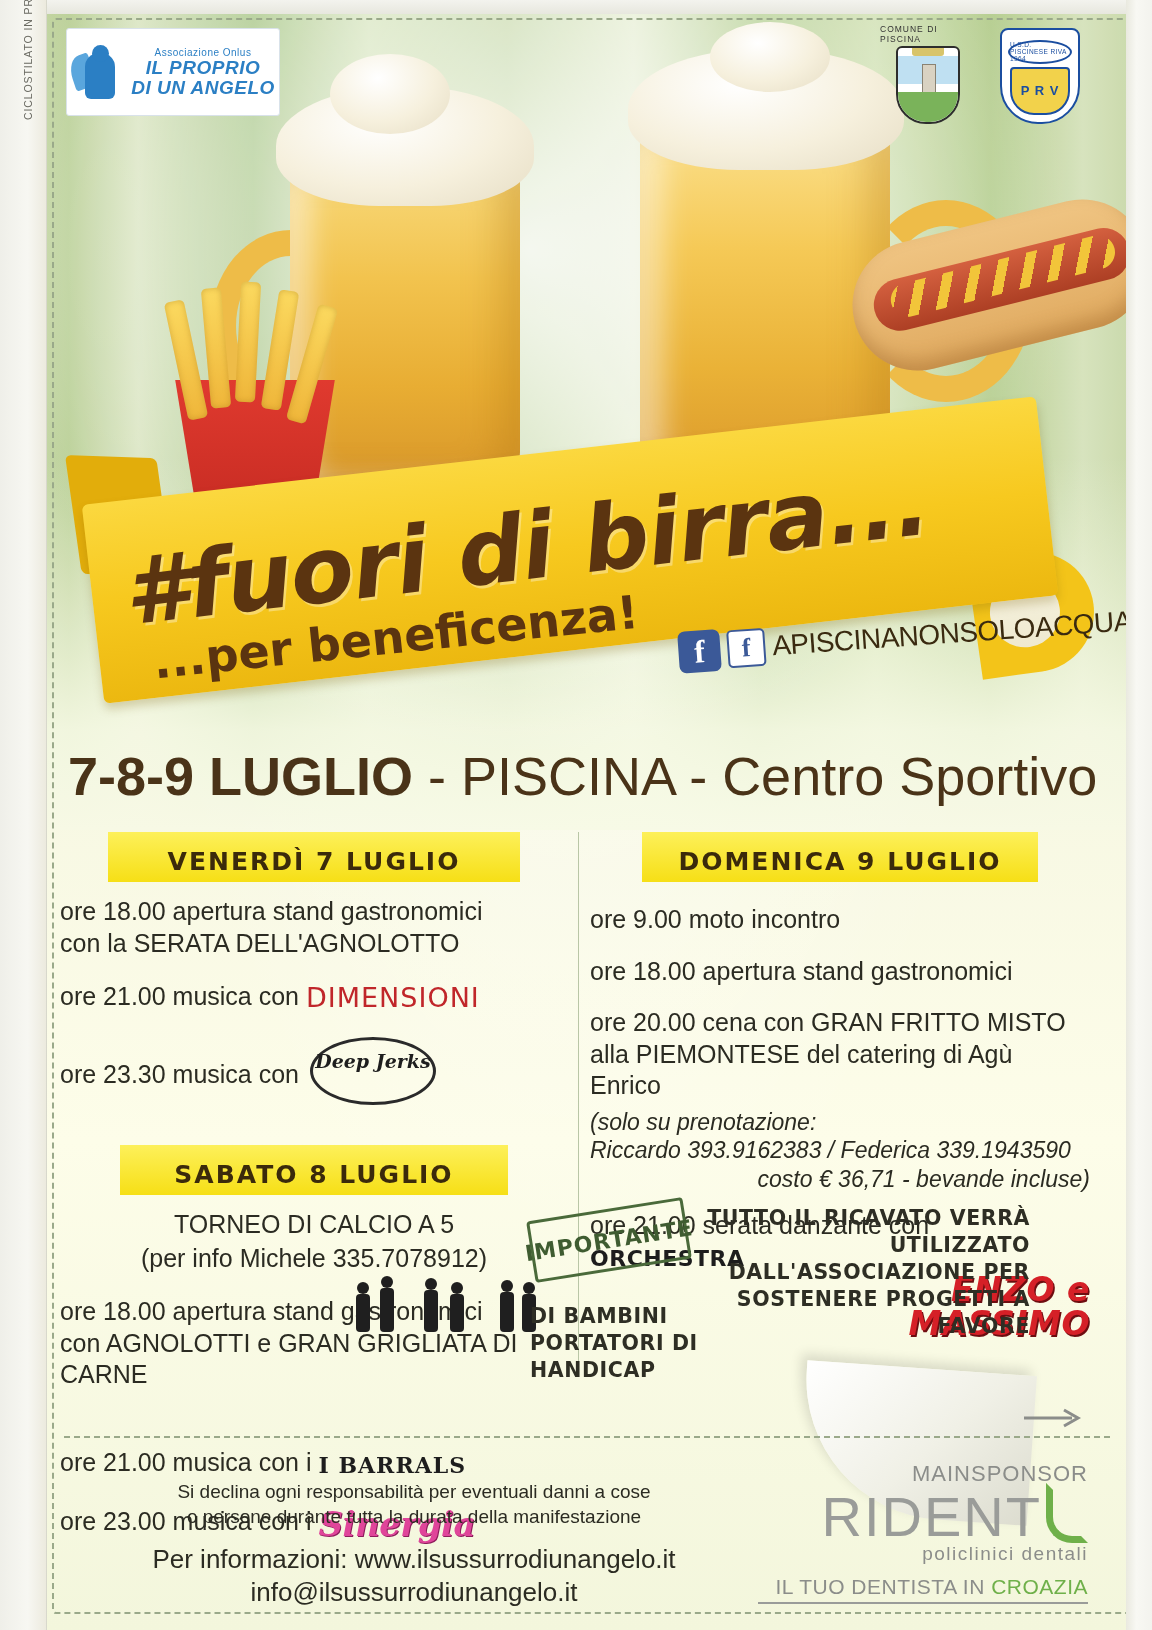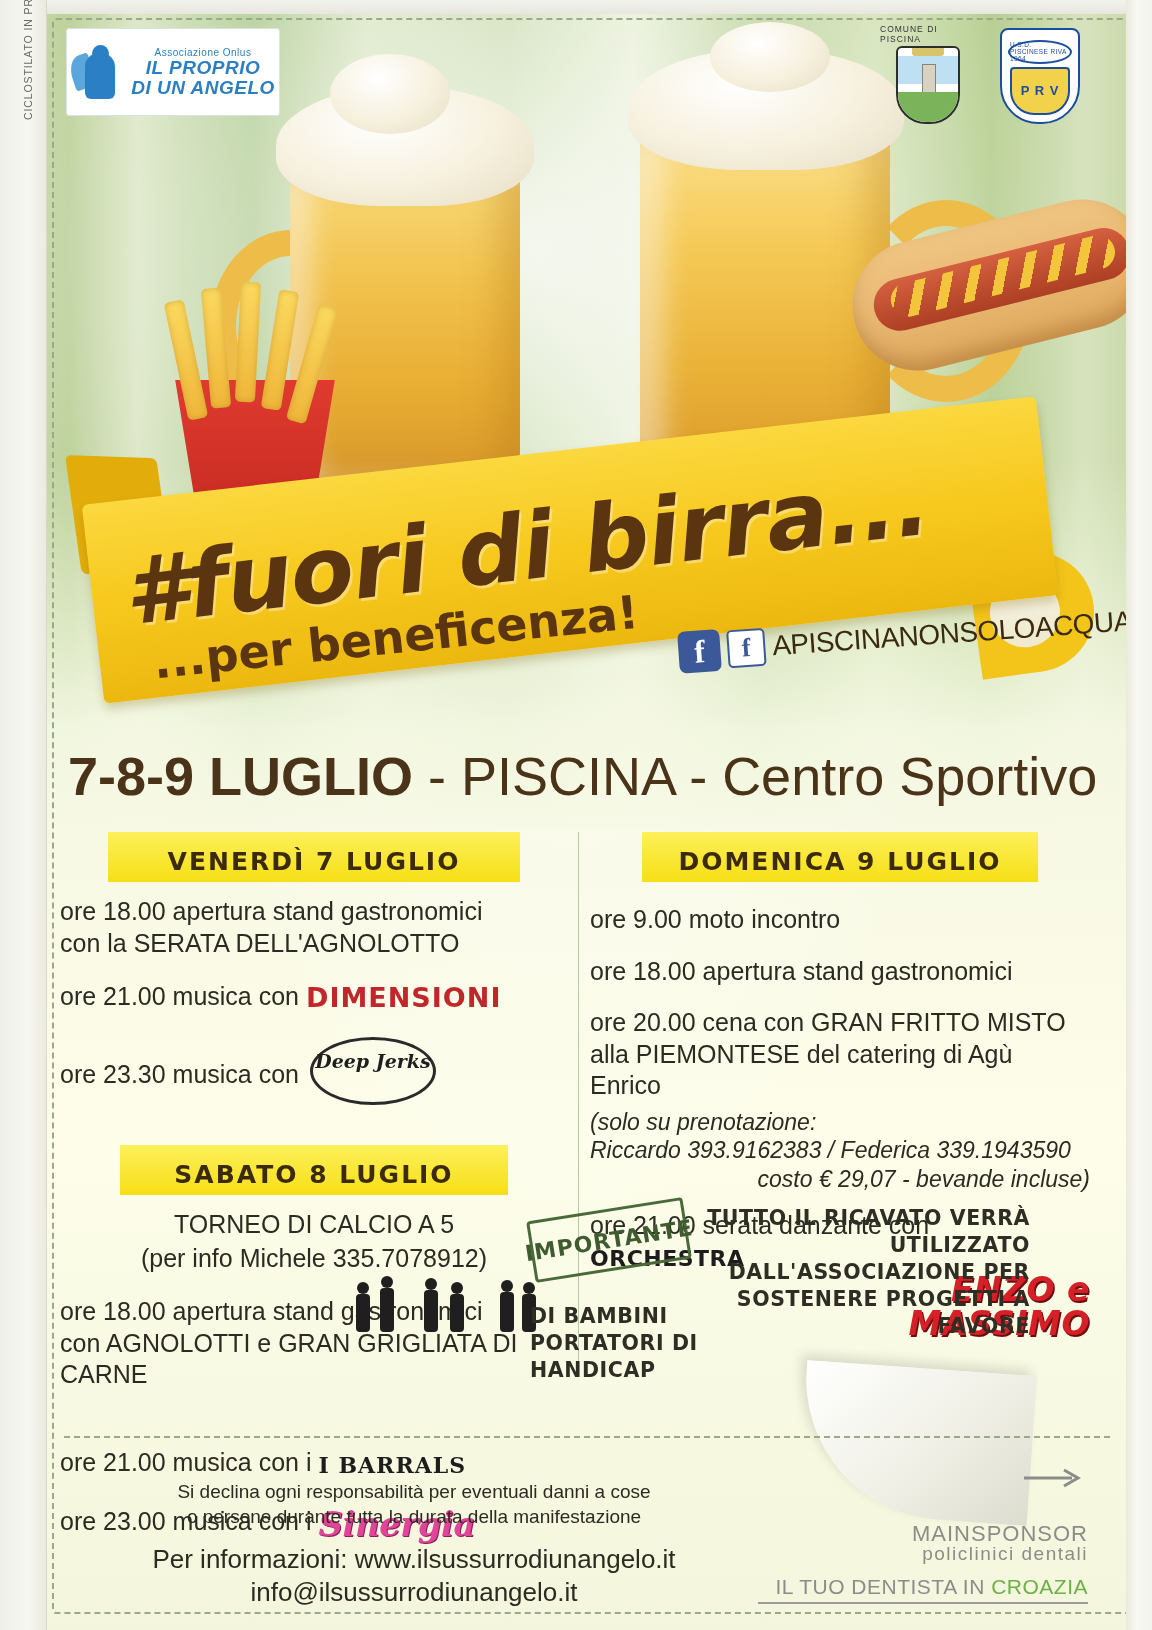--- a/index.html
+++ b/index.html
@@ -240,21 +240,21 @@
   .dl-dom{margin:0 52px;}
 
   .line{font-size:25px;color:#2b2b22;margin:14px 0 0 0;line-height:1.26;}
   .line .ore{white-space:nowrap;}
   .center{text-align:center;}
   .small-it{font-style:italic;font-size:23px;}
   .b{font-weight:bold;}
 
   .logo-dimensioni{
     display:inline-block;color:#c0262a;font-family:"DejaVu Sans", sans-serif;
-    font-weight:bold;font-size:27px;letter-spacing:1px;vertical-align:-2px;
+    font-weight:normal;font-size:27px;letter-spacing:1px;vertical-align:-2px;
   }
   .logo-deepjerks{
     display:inline-block;width:120px;height:62px;border-radius:50%;
     border:3px solid #2a2a2a;position:relative;vertical-align:-22px;margin-left:4px;
   }
   .logo-deepjerks span{
     position:absolute;left:0;right:0;top:12px;text-align:center;
     font-family:"DejaVu Serif", serif;font-weight:bold;font-style:italic;
     font-size:19px;color:#1e1e1e;line-height:1.05;
   }
@@ -469,21 +469,21 @@
       </div>
       <div class="line" style="margin-top:20px">
         <span class="ore">ore 20.00</span><span> cena con GRAN FRITTO MISTO</span>
       </div>
       <div class="line" style="margin-top:0">
         <span>alla PIEMONTESE del catering di Agù Enrico</span>
       </div>
 
       <div class="line small-it" style="margin-top:6px">(solo su prenotazione:</div>
       <div class="line small-it" style="margin-top:0">Riccardo 393.9162383 / Federica 339.1943590</div>
-      <div class="line small-it" style="margin-top:0;text-align:right">costo € 29,07 - bevande incluse)</div>
+      <div class="line small-it" style="margin-top:0;text-align:right">costo € 36,71 - bevande incluse)</div>
 
       <div class="line" style="margin-top:16px">
         <span class="ore">ore 21.00</span><span> serata danzante con </span><span class="logo-orchestra">ORCHESTRA</span>
       </div>
       <div class="logo-enzo">
         <div>ENZO e</div>
         <div>MASSIMO</div>
       </div>
     </div>
   </div>
@@ -511,20 +511,24 @@
     <div class="disc">o persone durante tutta la durata della manifestazione</div>
     <div class="info">Per informazioni: www.ilsussurrodiunangelo.it</div>
     <div class="mail">info@ilsussurrodiunangelo.it</div>
   </div>
 
   <div class="sponsor">
     <svg class="arrow" viewBox="0 0 60 22">
       <path d="M0 11 H48 M40 3 L54 11 L40 19" fill="none" stroke="#8b8d8a" stroke-width="3"></path>
     </svg>
     <div class="ms">MAINSPONSOR</div>
+    <div class="rident">
+      <span>RIDENT</span>
+        <span class="hook"></span>
+    </div>
     <div class="pol">policlinici dentali</div>
     <div class="croazia">
       <span>IL TUO DENTISTA IN </span><b>CROAZIA</b>
     </div>
   </div>
 
   <div class="dashborder"></div>
 </div>
 
 <div class="scan-top"></div>

